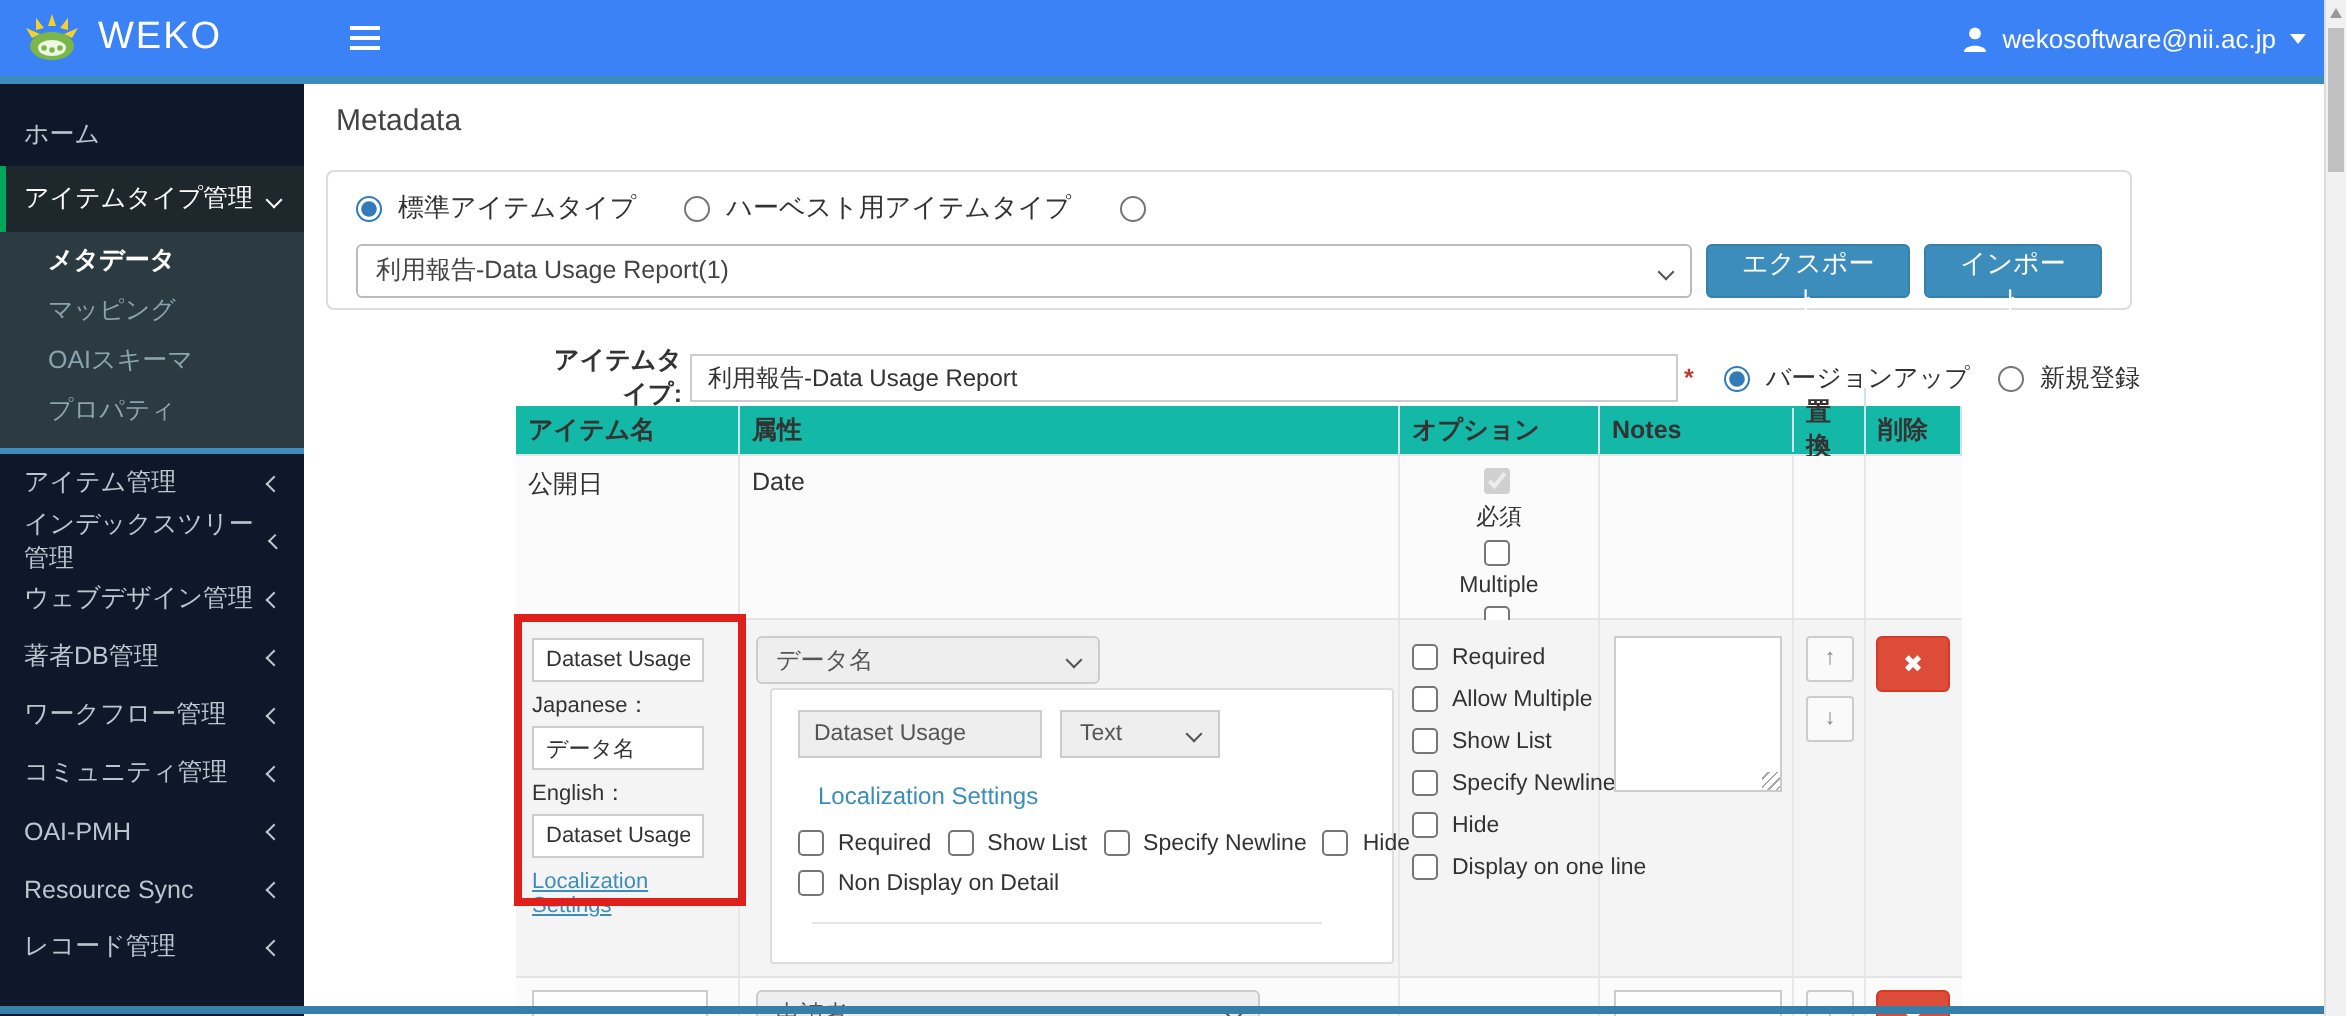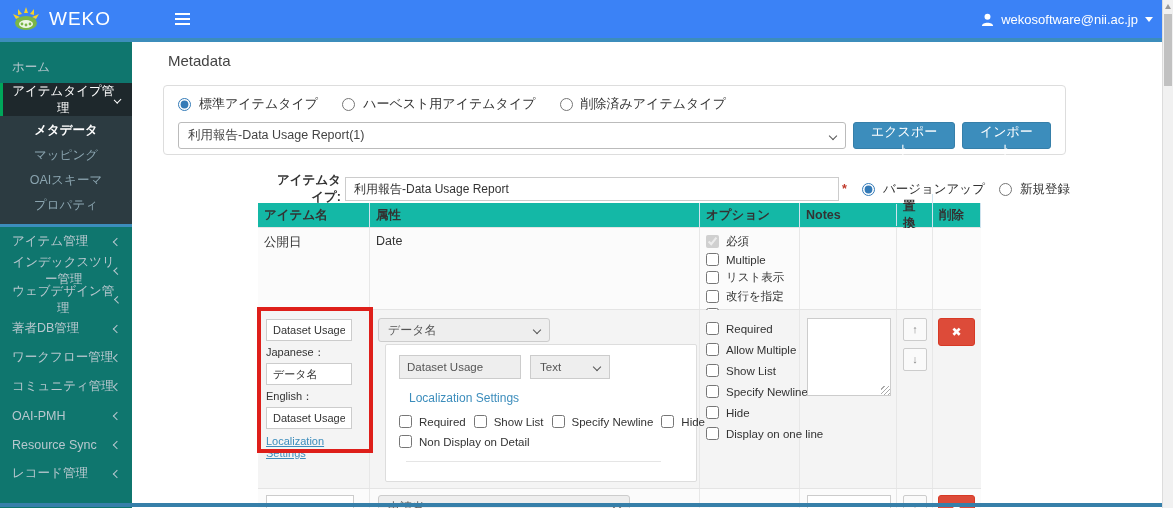--- a/index.html
+++ b/index.html
@@ -13,21 +13,21 @@
   .navbar { position: absolute; left: 0; top: 0; width: 1173px; height: 38px; background: #3b82f6; }
   .brand { position: absolute; left: 0; top: 0; width: 152px; height: 38px; display: flex; align-items: center; gap: 7px; padding-left: 10px; }
   .brand-text { color: #fff; font-size: 19px; letter-spacing: 1px; }
   .hamburger { position: absolute; left: 164px; top: 0; width: 36px; height: 38px; display: flex; flex-direction: column; justify-content: center; gap: 3px; align-items: center; cursor: pointer; }
   .hamburger i { display: block; width: 15px; height: 2px; background: #fff; }
   .user-menu { position: absolute; right: 20px; top: 0; height: 38px; display: flex; align-items: center; gap: 7px; color: #fff; font-size: 13px; }
   .caret-down { width: 0; height: 0; border-left: 4px solid transparent; border-right: 4px solid transparent; border-top: 5px solid #fff; }
   .blue-strip { position: absolute; left: 0; top: 38px; width: 1173px; height: 4px; background: #3c8dbc; }
 
   
-  .sidebar { position: absolute; left: 0; top: 42px; width: 132px; height: 466px; background: #0f766e; font-size: 12.5px; text-align: center; }
+  .sidebar { position: absolute; left: 0; top: 42px; width: 152px; height: 466px; background: #0f172a; font-size: 12.5px; }
   .side-item { display: flex; justify-content: space-between; align-items: center; padding: 7px 12px; color: #b8c7ce; cursor: pointer; height: 29px; }
   .side-item.first { margin-top: 9px; height: 32px; }
   .side-item.parent-active { background: #1e282c; border-left: 3px solid #00a65a; padding-left: 9px; color: #fff; height: 33px; }
   .submenu { background: #2c3b41; border-bottom: 3px solid #3c8dbc; padding: 2px 12px 6px 0; }
   .sub-item { display: block; padding: 4px 12px 4px 24px; color: #8aa4af; cursor: pointer; }
   .sub-item.active { color: #fff; font-weight: bold; }
   .chev { display: inline-block; width: 6px; height: 6px; border-right: 1.5px solid currentColor; border-bottom: 1.5px solid currentColor; }
   .chev.left { transform: rotate(135deg); }
   .chev.down { transform: rotate(45deg); }
   .chev.dark { color: #555; }
@@ -56,21 +56,21 @@
   .trow { display: flex; border-bottom: 1px solid #e4e4e4; position: relative; }
   .thead { background: #14b8a6; font-weight: bold; height: 25px; align-items: center; }
   .cell { border-right: 1px solid #e7e7e7; padding: 6px; position: relative; }
   .cell:last-child { border-right: none; }
   .c1 { width: 112px; } .c2 { width: 330px; } .c3 { width: 100px; } .c4 { width: 97px; } .c5 { width: 36px; } .c6 { width: 48px; }
   .thead .cell { padding: 4px 6px; border-right: 1px solid #cfe3ee; }
   .r1 { height: 82px; background: #fbfbfb; }
   .r2 { height: 179px; background: #f4f4f4; }
   .r3 { height: 60px; background: #fbfbfb; }
   .cb-line { display: flex; align-items: center; gap: 4px; margin-bottom: 5px; white-space: nowrap; font-size: 11.5px; color: #333; }
-  .r1 .cb-line { margin-bottom: 4px; }
+  .r1 .cb-line { margin-bottom: 4px; flex-direction: column; }
 
   .mini-input { width: 86px; height: 22px; border: 1px solid #ccc; padding: 0 6px; font-size: 11px; font-family: inherit; color: #333; background: #fff; }
   .mini-label { font-size: 11px; color: #333; margin: 4px 0 3px; }
   .loc-link { font-size: 11px; color: #3c8dbc; text-decoration: underline; font-weight: 500; cursor: pointer; display: inline-block; margin-top: 6px; }
 
   .attr-select { position: absolute; left: 8px; top: 8px; width: 172px; height: 24px; background: #eee; border: 1px solid #ccc; font-size: 12px; color: #555; }
   .subpanel { position: absolute; left: 15px; top: 34px; width: 312px; height: 138px; background: #fff; border: 1px solid #ddd; border-radius: 2px; }
   .sub-input { position: absolute; left: 13px; top: 10px; width: 122px; height: 24px; background: #eee; border: 1px solid #ccc; padding: 0 7px; font-size: 11.5px; font-family: inherit; color: #555; }
   .type-select { position: absolute; left: 144px; top: 10px; width: 80px; height: 24px; background: #eee; border: 1px solid #ccc; font-size: 11.5px; color: #555; border-radius: 0; }
   .sub-loc { position: absolute; left: 23px; top: 46px; font-size: 12px; color: #3c8dbc; cursor: pointer; }
@@ -195,21 +195,20 @@
         <label>
           <input type="radio" name="ittype" checked="" style="">
           <span>標準アイテムタイプ</span>
         </label>
         <label>
           <input type="radio" name="ittype" style="">
           <span>ハーベスト用アイテムタイプ</span>
         </label>
         <label>
           <input type="radio" name="ittype" style="">
-          <span>削除済みアイテムタイプ</span>
         </label>
       </div>
       <div class="select-row">
         <div class="fselect main">
           <span>利用報告-Data Usage Report(1)</span>
           <span class="chev down dark"></span>
         </div>
         <button class="btn-blue">エクスポート</button>
         <button class="btn-blue">インポート</button>
       </div>

